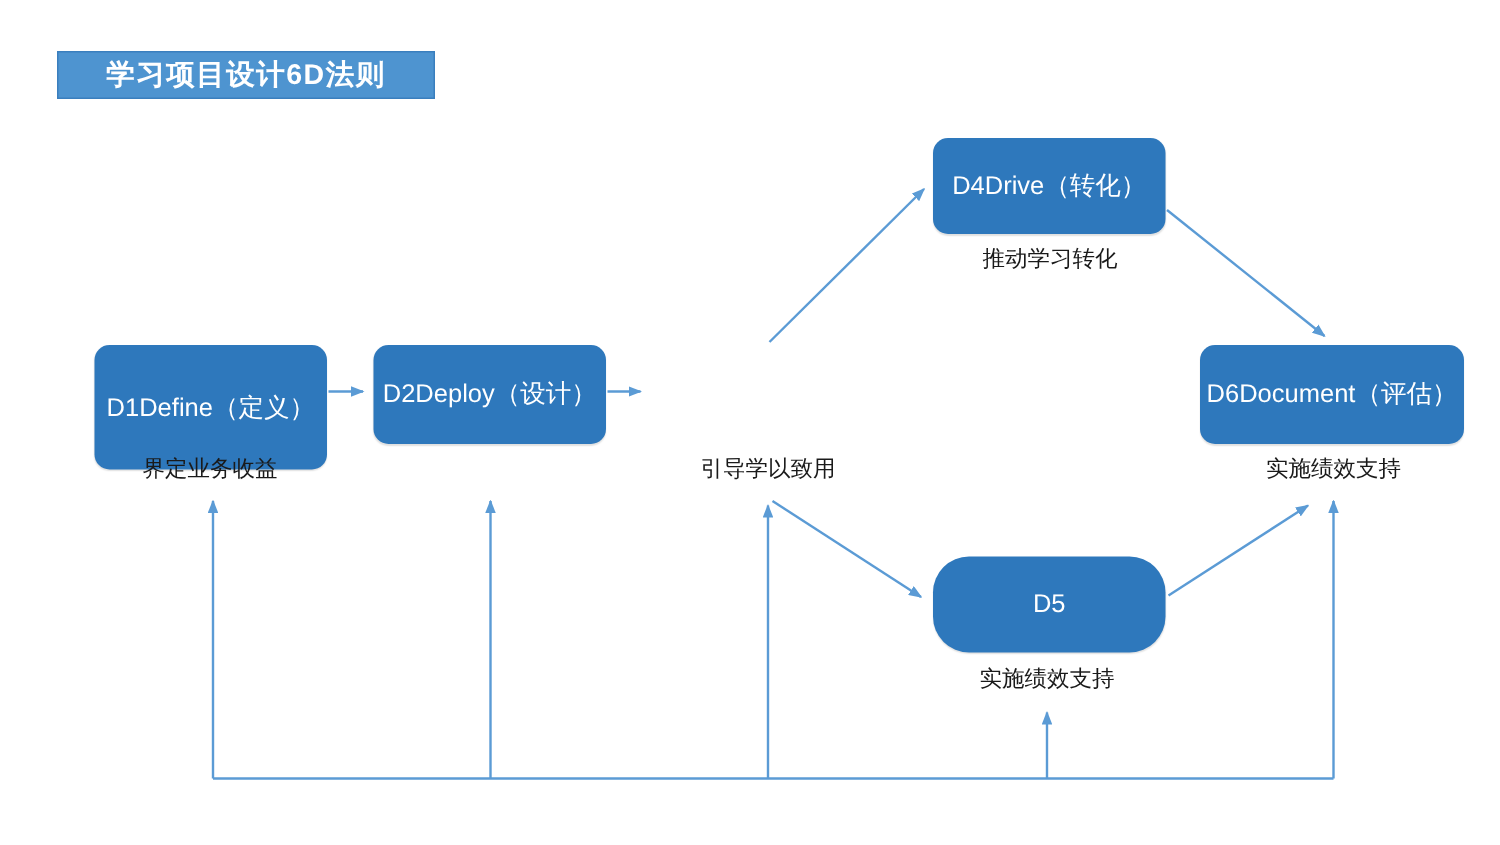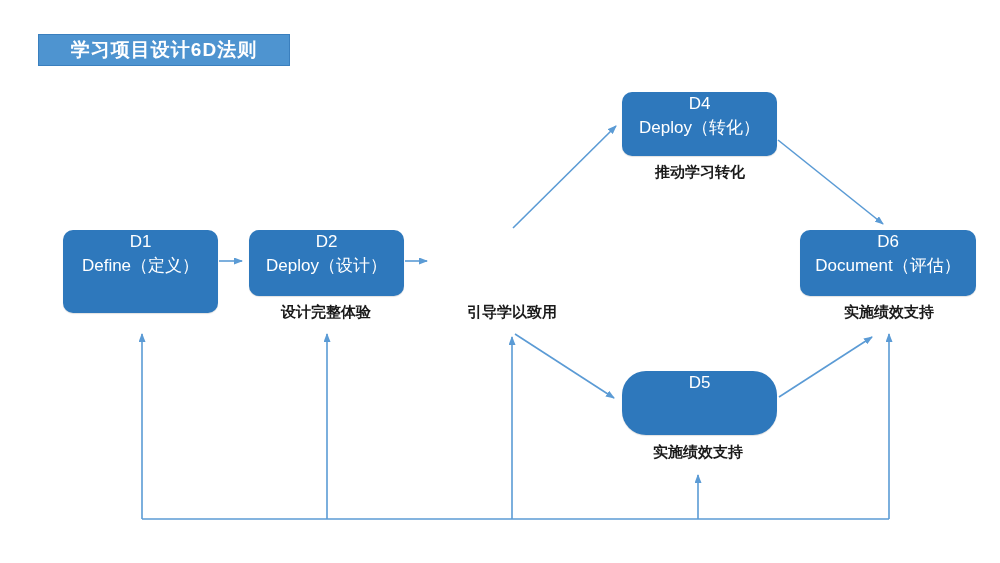--- a/index.html
+++ b/index.html
@@ -47,40 +47,39 @@
     stroke-width: 1.6;
     fill: none;
   }
   .arrowhead { fill: var(--arrow, #5B9BD5); }
   .node {
     position: absolute;
     background: var(--node-fill, #2E78BC);
     color: var(--node-text, #fff);
     border-radius: 10px;
     display: flex;
-    flex-direction: column;
     align-items: center;
-    justify-content: flex-start;
+    justify-content: center;
     text-align: center;
     font-size: 17px;
     line-height: 1.4;
     box-shadow: 0 1px 1px rgba(0,0,0,0.12);
   }
   #node-d1 { left: 63px;  top: 230px; width: 155px; height: 83px; }
   #node-d2 { left: 249px; top: 230px; width: 155px; height: 66px; }
   #node-d3 { left: 434px; top: 230px; width: 155px; height: 66px; }
   #node-d4 { left: 622px; top: 92px;  width: 155px; height: 64px; }
   #node-d5 { left: 622px; top: 371px; width: 155px; height: 64px; border-radius: 24px; }
   #node-d6 { left: 800px; top: 230px; width: 176px; height: 66px; }
   .caption {
     position: absolute;
     width: 180px;
     text-align: center;
     font-size: 15px;
-    font-weight: bold;
+    font-weight: normal;
     color: var(--caption-text, #1a1a1a);
   }
   #cap-d1 { left: 50px;  top: 303px; }
   #cap-d2 { left: 236px; top: 303px; }
   #cap-d3 { left: 422px; top: 303px; }
   #cap-d4 { left: 610px; top: 163px; }
   #cap-d5 { left: 608px; top: 443px; }
   #cap-d6 { left: 799px; top: 303px; }
 </style>
 </head>
@@ -117,29 +116,29 @@
   <div class="node" id="node-d1">
     <div>D1</div>
     <div>Define（定义）</div>
   </div>
   <div class="node" id="node-d2">
     <div>D2</div>
     <div>Deploy（设计）</div>
   </div>
   <div class="node" id="node-d4">
     <div>D4</div>
-    <div>Deploy（转化）</div>
+    <div>Drive（转化）</div>
   </div>
   <div class="node" id="node-d5">
     <div>D5</div>
   </div>
   <div class="node" id="node-d6">
     <div>D6</div>
     <div>Document（评估）</div>
   </div>
 
-  <div class="caption" id="cap-d2">设计完整体验</div>
+  <div class="caption" id="cap-d1">界定业务收益</div>
   <div class="caption" id="cap-d3">引导学以致用</div>
   <div class="caption" id="cap-d4">推动学习转化</div>
   <div class="caption" id="cap-d5">实施绩效支持</div>
   <div class="caption" id="cap-d6">实施绩效支持</div>
 
 </div>
 
 </body></html>

